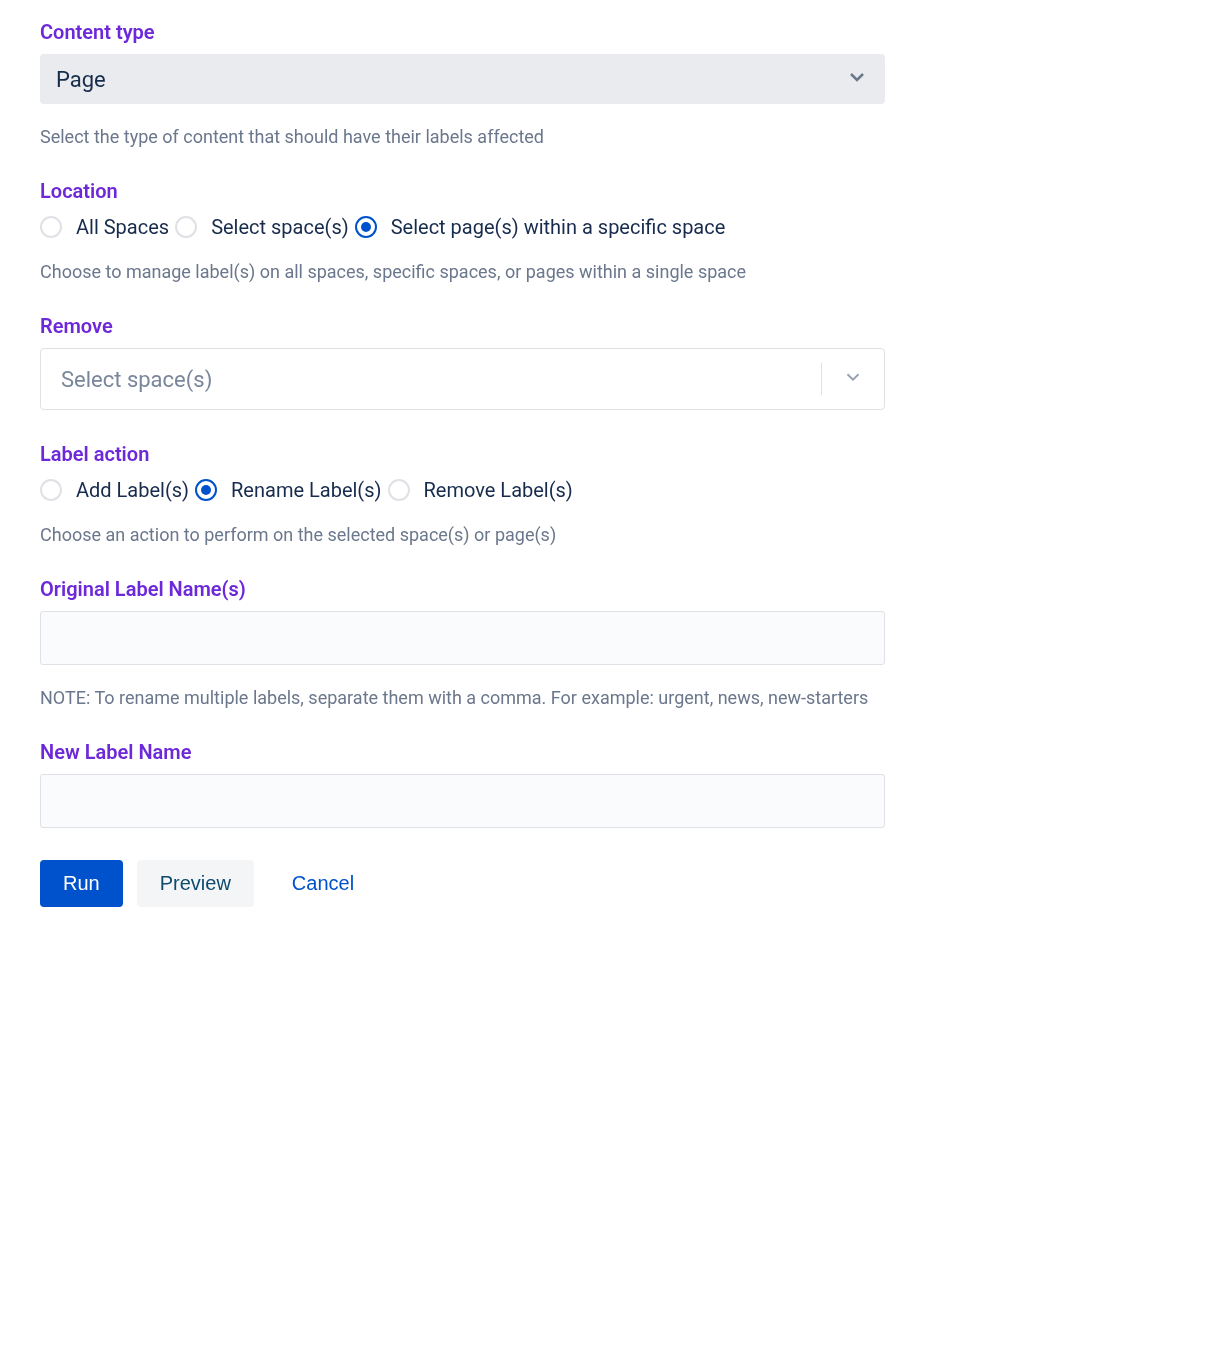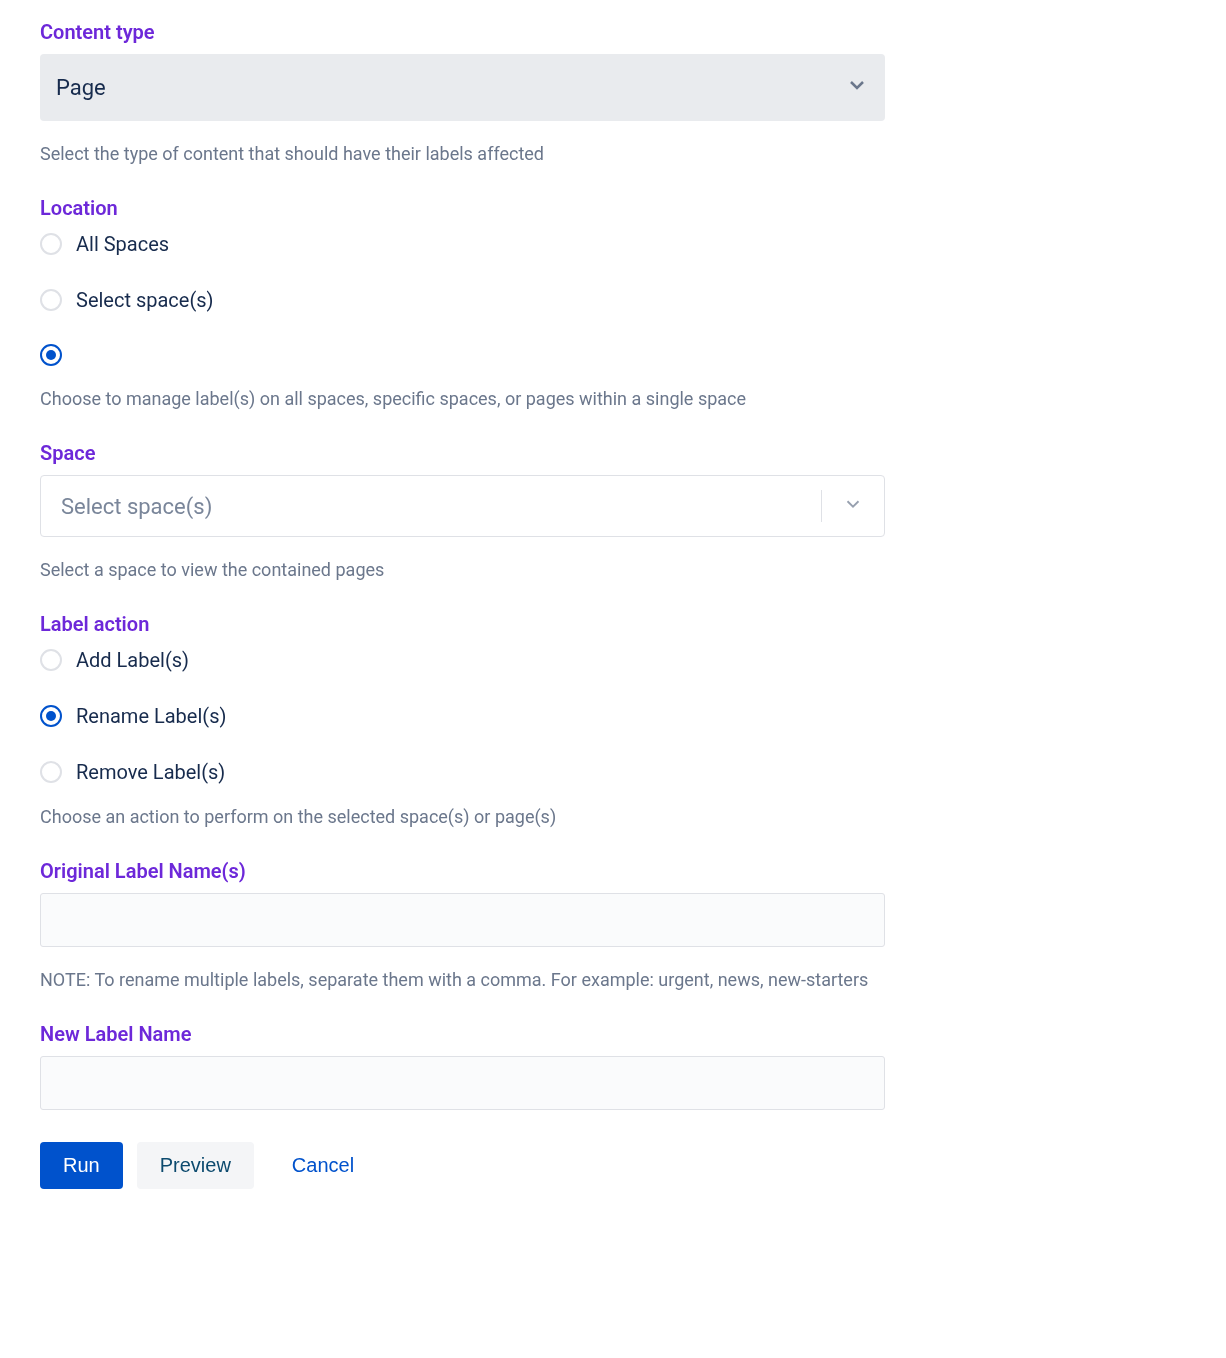--- a/index.html
+++ b/index.html
@@ -30,21 +30,21 @@
       margin-top: 22px;
     }
     .select-wrapper {
       position: relative;
       width: 845px;
     }
     .select-disabled {
       background: #e9ebee;
       border: none;
       border-radius: 4px;
-      height: 67px;
+      height: 50px;
       display: flex;
       align-items: center;
       padding: 0 16px;
       font-size: 22px;
       color: #172b4d;
       cursor: pointer;
       justify-content: space-between;
     }
     .select-active {
       background: #fff;
@@ -69,22 +69,21 @@
     }
     .select-active .chevron {
       position: absolute;
       right: 20px;
     }
     .chevron {
       color: #6b778c;
     }
     .radio-group {
       display: flex;
-      flex-direction: column;
-      gap: 32px;
+      gap: 6px;
       margin-top: 12px;
       margin-bottom: 12px;
     }
     .radio-item {
       display: flex;
       align-items: center;
       gap: 14px;
       cursor: pointer;
     }
     .radio-circle {
@@ -172,39 +171,39 @@
     <div class="radio-item">
       <span class="radio-circle"></span>
       <span class="radio-label">All Spaces</span>
     </div>
     <div class="radio-item">
       <span class="radio-circle"></span>
       <span class="radio-label">Select space(s)</span>
     </div>
     <div class="radio-item">
       <span class="radio-circle checked"></span>
+      <span class="radio-label">Select page(s) within a specific space</span>
     </div>
   </div>
   <div class="help-text">Choose to manage label(s) on all spaces, specific spaces, or pages within a single space</div>
 </div>
 
 <div class="form-group">
-  <label class="form-label">Space</label>
+  <label class="form-label">Remove</label>
   <div class="select-wrapper">
     <div class="select-active">
       <span>Select space(s)</span>
       <span class="divider"></span>
       <span class="chevron">
         <svg width="22" height="22" viewBox="0 0 24 24" fill="none" stroke="#97a0af" stroke-width="2">
             <polyline points="6 9 12 15 18 9"></polyline>
           </svg>
       </span>
     </div>
   </div>
-  <div class="help-text">Select a space to view the contained pages</div>
 </div>
 
 <div class="form-group">
   <label class="form-label">Label action</label>
   <div class="radio-group">
     <div class="radio-item">
       <span class="radio-circle"></span>
       <span class="radio-label">Add Label(s)</span>
     </div>
     <div class="radio-item">

